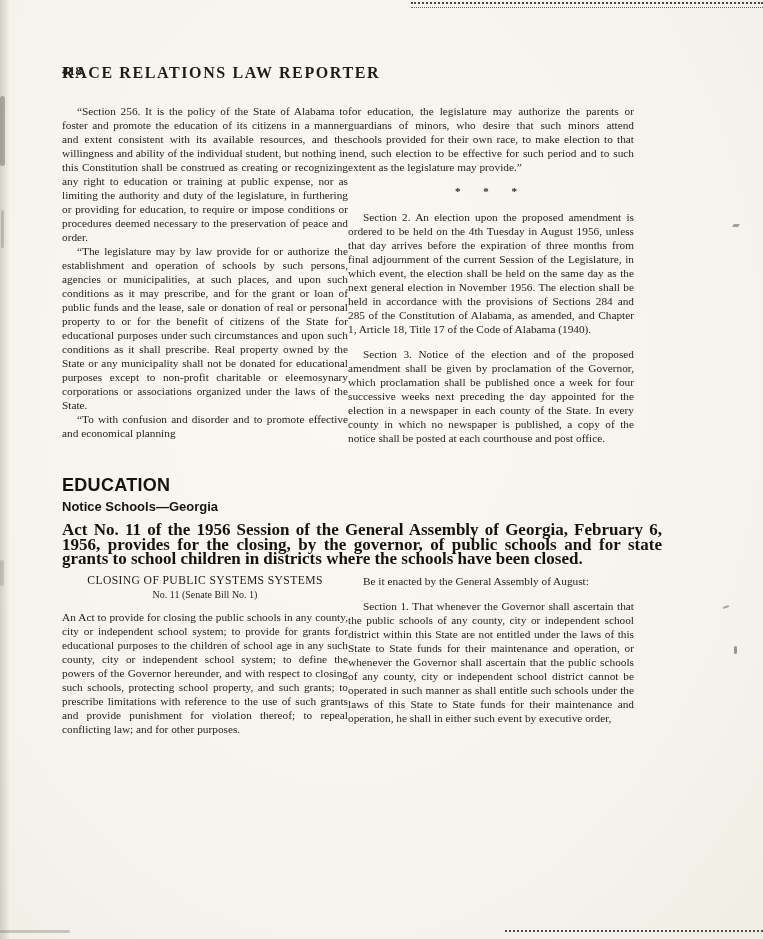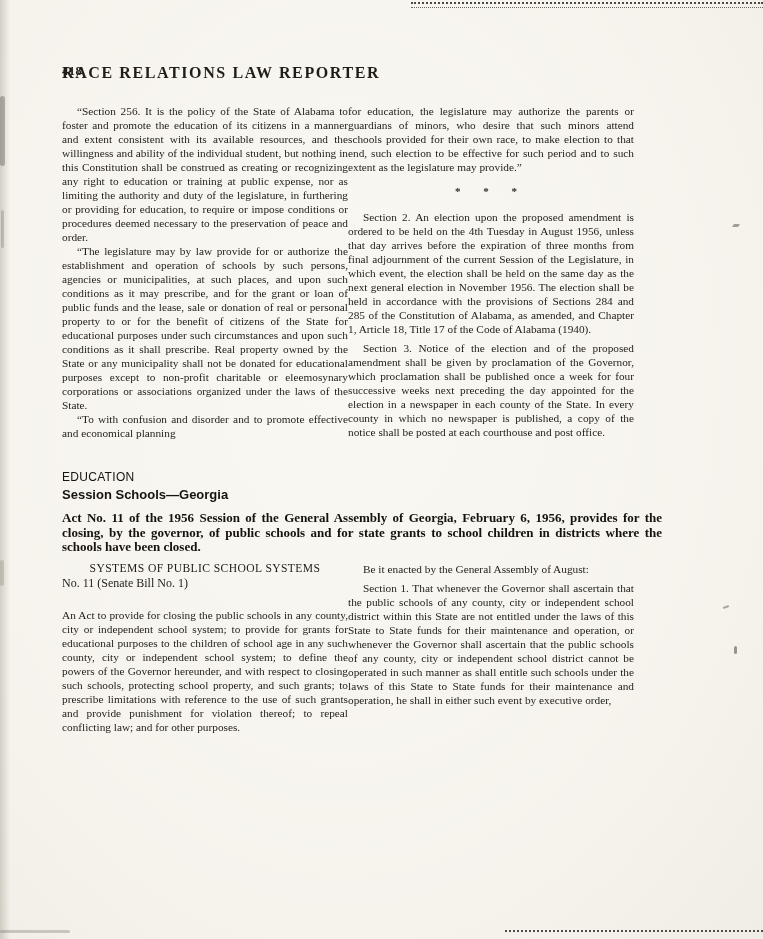--- a/index.html
+++ b/index.html
@@ -58,58 +58,59 @@
   .journal-title {
     display: block; text-align: left;
     font-size: 16px; font-weight: bold; letter-spacing: 1.6px;
   }
 
   .two-col { display: flex; }
   .col { width: 286px; font-size: 11.3px; line-height: 14px; text-align: justify; }
 
   p.para { margin: 0; text-indent: 15px; }
   p.no-indent { text-indent: 0; }
-  p.gap { margin-top: 5px; }
+  p.gap { margin-top: 11px; }
 
   .separator {
     text-align: center;
     font-weight: bold;
     letter-spacing: 10px;
     font-size: 11px;
     margin: 10px 0 12px 0;
     color: #2a2722;
   }
 
   .education { margin-top: 30px; }
   .education-heading {
     font-family: "Liberation Sans", "DejaVu Sans", sans-serif;
-    font-size: 12px; font-weight: normal; letter-spacing: 0.3px;
+    font-size: 18px; font-weight: bold; letter-spacing: 0.3px;
     color: #161310;
   }
   .education-subheading {
     font-family: "Liberation Sans", "DejaVu Sans", sans-serif;
     font-size: 13px; font-weight: bold;
     margin-top: 3px; color: #161310;
   }
   .act-summary {
     margin-top: 9px;
     font-weight: bold;
-    font-size: 13px; line-height: 14.5px;
+    font-size: 17px; line-height: 14.5px;
     text-align: justify;
     color: #15120f;
   }
   .education .two-col { margin-top: 7px; }
   .act-title {
     text-align: center;
     font-size: 11.6px;
     letter-spacing: 0.4px;
   }
   .act-subtitle {
-    font-size: 12px;
-    margin-bottom: 18px;
+    text-align: center;
+    font-size: 10px;
+    margin-bottom: 8px;
   }
 </style>
 </head>
 <body>
 
 <div class="page">
 
   <div class="artifact dotted-top"></div>
   <div class="artifact dotted-bottom"></div>
   <div class="artifact edge-shade"></div>
@@ -137,26 +138,26 @@
       <div class="col">
         <p class="para no-indent">for education, the legislature may authorize the parents or guardians of minors, who desire that such minors attend schools provided for their own race, to make election to that end, such election to be effective for such period and to such extent as the legislature may provide.”</p>
         <div class="separator">* * *</div>
         <p class="para">Section 2.  An election upon the proposed amendment is ordered to be held on the 4th Tuesday in August 1956, unless that day arrives before the expiration of three months from final adjournment of the current Session of the Legislature, in which event, the election shall be held on the same day as the next general election in November 1956.  The election shall be held in accordance with the provisions of Sections 284 and 285 of the Constitution of Alabama, as amended, and Chapter 1, Article 18, Title 17 of the Code of Alabama (1940).</p>
         <p class="para gap">Section 3.  Notice of the election and of the proposed amendment shall be given by proclamation of the Governor, which proclamation shall be published once a week for four successive weeks next preceding the day appointed for the election in a newspaper in each county of the State.  In every county in which no newspaper is published, a copy of the notice shall be posted at each courthouse and post office.</p>
       </div>
     </section>
 
     <section class="education">
       <div class="education-heading">EDUCATION</div>
-      <div class="education-subheading">Session Schools—Georgia</div>
+      <div class="education-subheading">Notice Schools—Georgia</div>
       <p class="act-summary">Act No. 11 of the 1956 Session of the General Assembly of Georgia, February 6, 1956, provides for the closing, by the governor, of public schools and for state grants to school children in districts where the schools have been closed.</p>
 
       <div class="two-col">
         <div class="col">
-          <div class="act-title">SYSTEMS OF PUBLIC SCHOOL SYSTEMS</div>
+          <div class="act-title">CLOSING OF PUBLIC SYSTEMS SYSTEMS</div>
           <div class="act-subtitle">No. 11 (Senate Bill No. 1)</div>
           <p class="para no-indent">An Act to provide for closing the public schools in any county, city or independent school system; to provide for grants for educational purposes to the children of school age in any such county, city or independent school system; to define the powers of the Governor hereunder, and with respect to closing such schools, protecting school property, and such grants; to prescribe limitations with reference to the use of such grants and provide punishment for violation thereof; to repeal conflicting law; and for other purposes.</p>
         </div>
         <div class="col">
           <p class="para">Be it enacted by the General Assembly of August:</p>
           <p class="para gap">Section 1.  That whenever the Governor shall ascertain that the public schools of any county, city or independent school district within this State are not entitled under the laws of this State to State funds for their maintenance and operation, or whenever the Governor shall ascertain that the public schools of any county, city or independent school district cannot be operated in such manner as shall entitle such schools under the laws of this State to State funds for their maintenance and operation, he shall in either such event by executive order,</p>
         </div>
       </div>
     </section>
 

